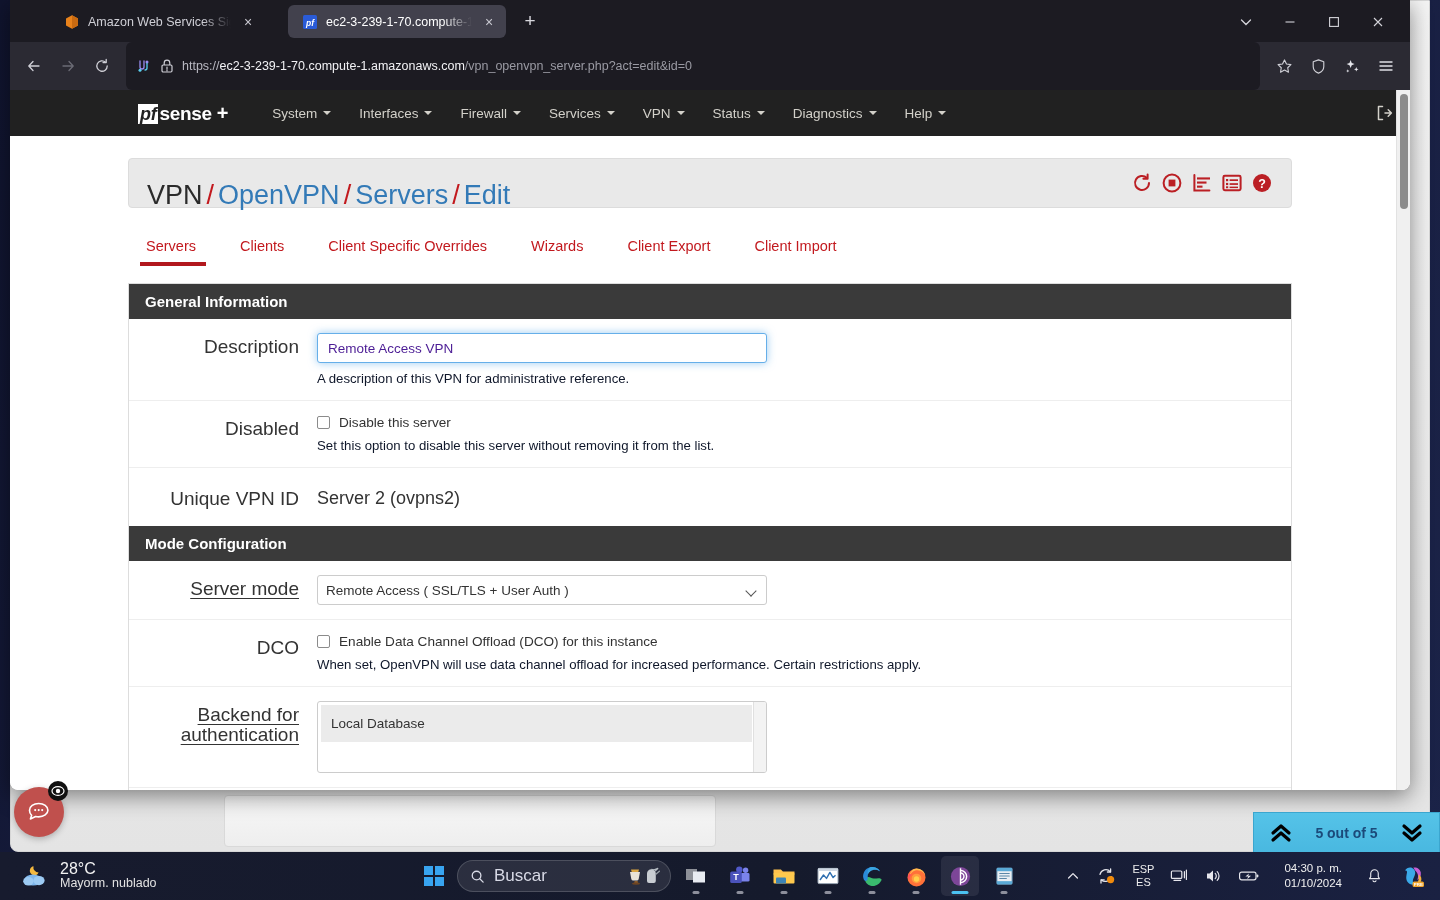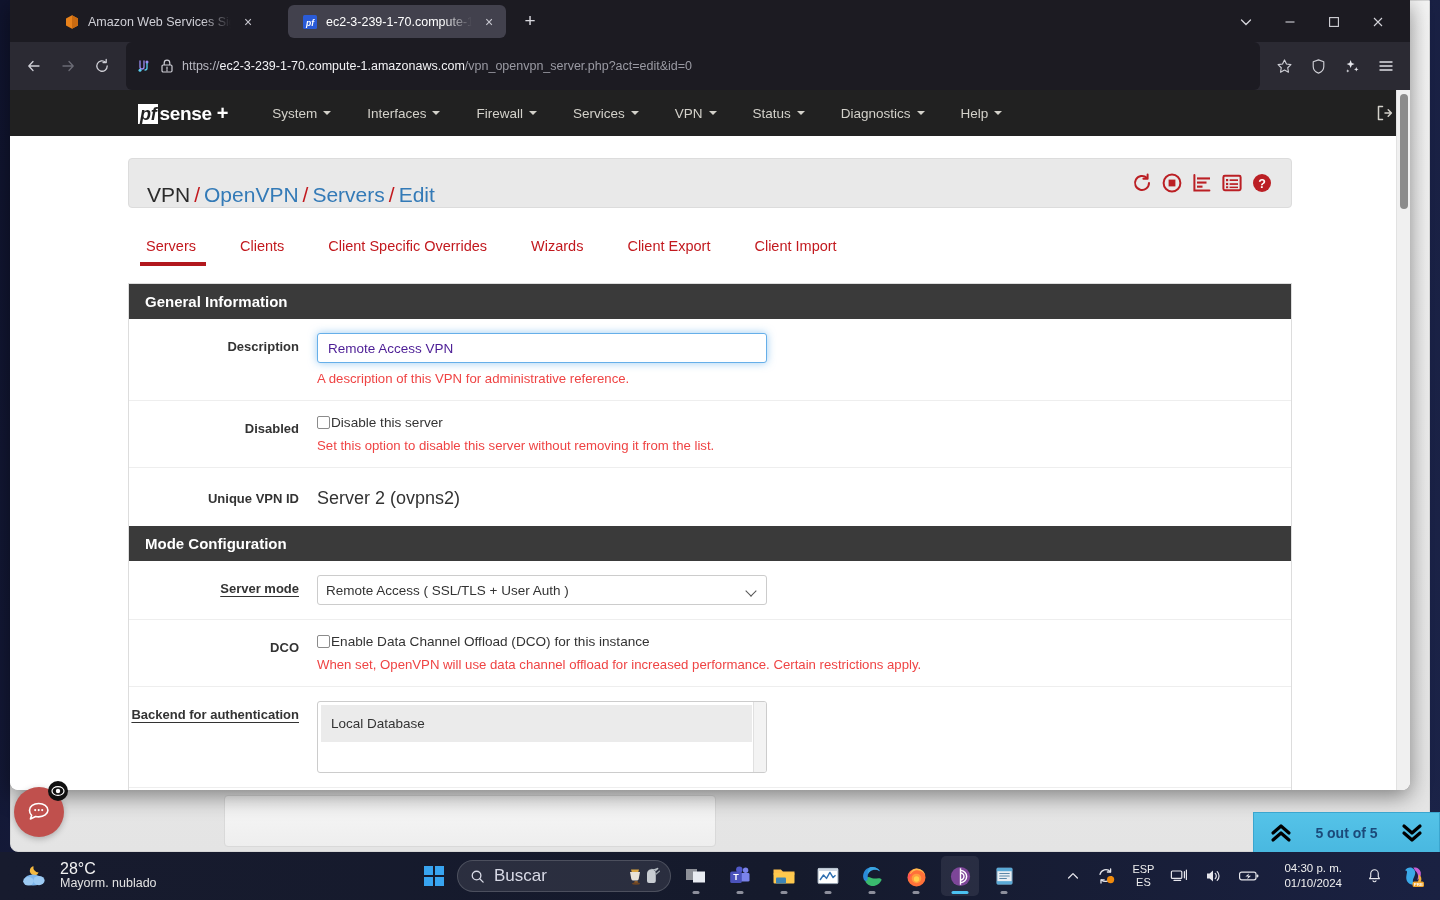--- a/index.html
+++ b/index.html
@@ -116,40 +116,40 @@
   #pf-logo {
     display: flex; align-items: baseline; margin-left: 116px; margin-right: 30px;
     color: #fff; font-size: 19px; font-weight: bold; letter-spacing: -.3px;
   }
   #pf-logo .pf-mark {
     display: inline-block; background: #fff; color: #212121;
     font-style: italic; font-weight: bold; padding: 0 2px; margin-right: 1px;
     font-size: 18px; line-height: 20px;
   }
   #pf-logo .plus { font-size: 20px; margin-left: 5px; font-weight: 600; }
-  .pf-menu { display: flex; align-items: center; gap: 8px; }
+  .pf-menu { display: flex; align-items: center; gap: 0px; }
   .pf-menu-item {
     color: #d3d1ca; font-size: 13.5px; padding: 6px 14px;
     display: flex; align-items: center; gap: 6px; white-space: nowrap;
   }
   .caret {
     width: 0; height: 0; border-left: 4px solid transparent;
     border-right: 4px solid transparent; border-top: 4px solid #d3d1ca;
     display: inline-block;
   }
   #pf-logout { margin-left: auto; color: #d3d1ca; display:flex; align-items:center; }
 
   #pf-body { background: #ffffff; height: 654px; position: relative; }
 
   #pf-header {
     margin: 22px 118px 0 118px; background: #e9e9e9;
     border: 1px solid #dcdcdc; border-radius: 4px;
     height: 50px; display: flex; align-items: center; padding: 0 18px;
   }
-  #breadcrumb { font-size: 21px; color: #2b2b2b; margin-top: 24px; }
+  #breadcrumb { font-size: 27px; color: #2b2b2b; margin-top: 24px; }
   #breadcrumb .crumb-link { color: #337ab7; }
   #breadcrumb .sep { color: #c2191e; padding: 0 4px; }
   #header-icons { margin-left: auto; display: flex; align-items: center; gap: 8px; }
   .hicon { width: 22px; height: 22px; color: #bb1f24; display: block; }
 
   #pf-tabs {
     margin: 22px 118px 0 118px; display: flex; gap: 0;
     border-bottom: 0px;
   }
   .pf-tab {
@@ -167,26 +167,26 @@
     background: #3a3a3a; color: #fff; font-size: 15px; font-weight: bold;
     padding: 9px 16px;
   }
   .row {
     display: flex; padding: 14px 0 14px 0; border-bottom: 1px solid #eeeeee;
     background: #fff;
   }
   .row.nobd { border-bottom: none; }
   .row-label {
     width: 188px; flex: none; text-align: right; padding-right: 18px;
-    font-size: 13px; font-weight: bold; color: #333; padding-top: 4px;
+    font-size: 19px; font-weight: normal; color: #333; padding-top: 4px;
     line-height: 20px;
   }
   .row-label.help { text-decoration: underline; text-underline-offset: 3px; }
   .row-ctl { flex: 1; padding-right: 18px; }
-  .helptext { font-size: 13.2px; color: #ef4444; margin-top: 8px; }
+  .helptext { font-size: 13.2px; color: #0f172a; margin-top: 8px; }
   .plainval { font-size: 18px; color: #333; padding-top: 3px; }
 
   input.text {
     width: 450px; height: 30px; font-size: 13.5px; padding: 4px 10px;
     border: 1px solid #ccc; border-radius: 3px; color: #4c1d95;
     font-family: "Liberation Sans", sans-serif; background: #fff;
   }
   input.text.focused {
     border-color: #66afe9; outline: none;
     box-shadow: 0 0 8px rgba(102,175,233,.65);
@@ -209,21 +209,21 @@
     background: #fff; position: relative; overflow: hidden;
   }
   .listbox .opt {
     font-size: 13.5px; color: #333; padding: 11px 10px;
     margin: 3px 14px 0 3px; background: #ebebeb;
   }
   .listbox-track {
     position: absolute; right: 0; top: 0; width: 13px; height: 100%;
     background: #f3f3f3; border-left: 1px solid #e0e0e0;
   }
-  .chk-line { display: flex; align-items: center; gap: 1px; }
+  .chk-line { display: flex; align-items: center; gap: 9px; }
   .chk {
     width: 13px; height: 13px; border: 1px solid #8b8b8b; border-radius: 2px;
     background: #fff; flex: none;
   }
   .chk-label { font-size: 13.6px; color: #333; }
 
   
   #fab {
     position: absolute; left: 14px; top: 787px; width: 50px; height: 50px;
     border-radius: 50%; background: #c0504d;

